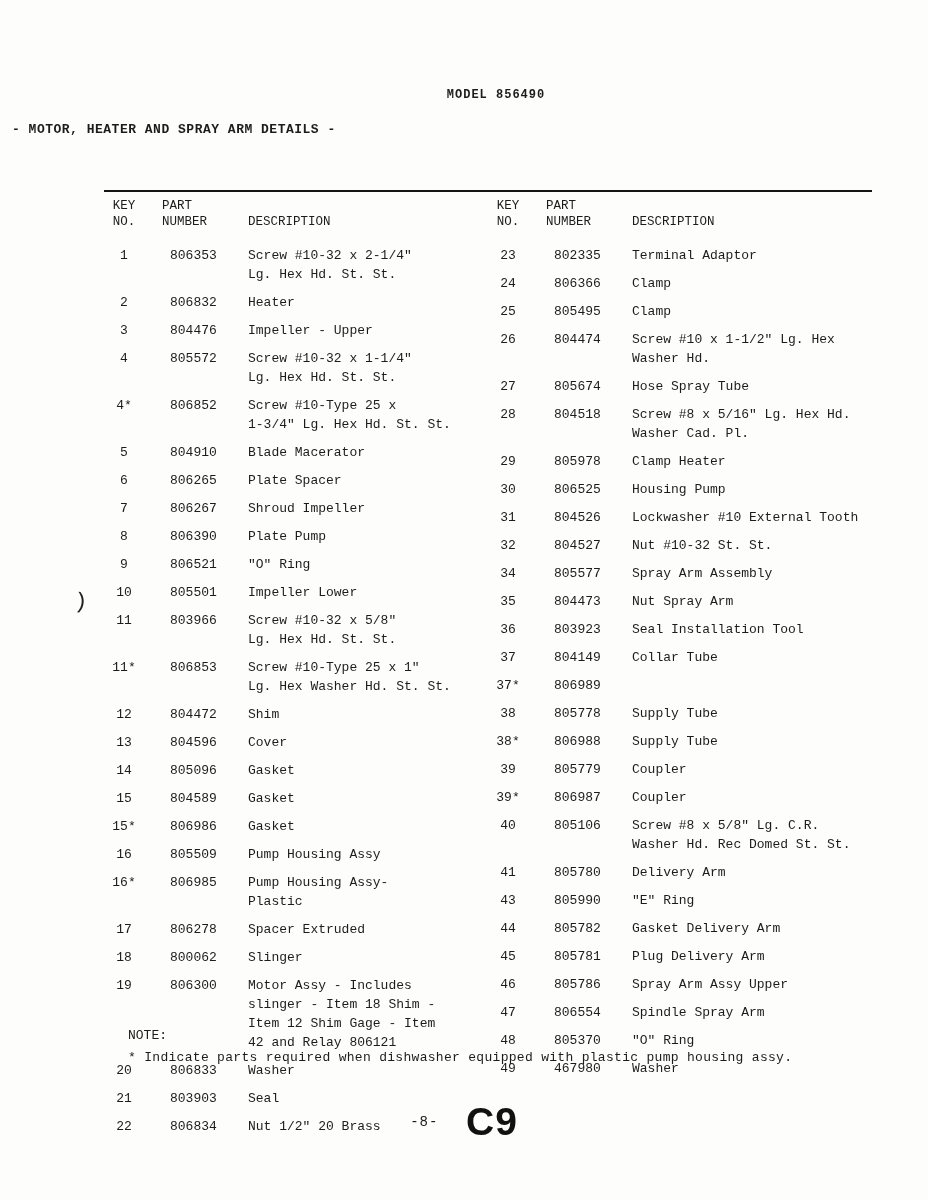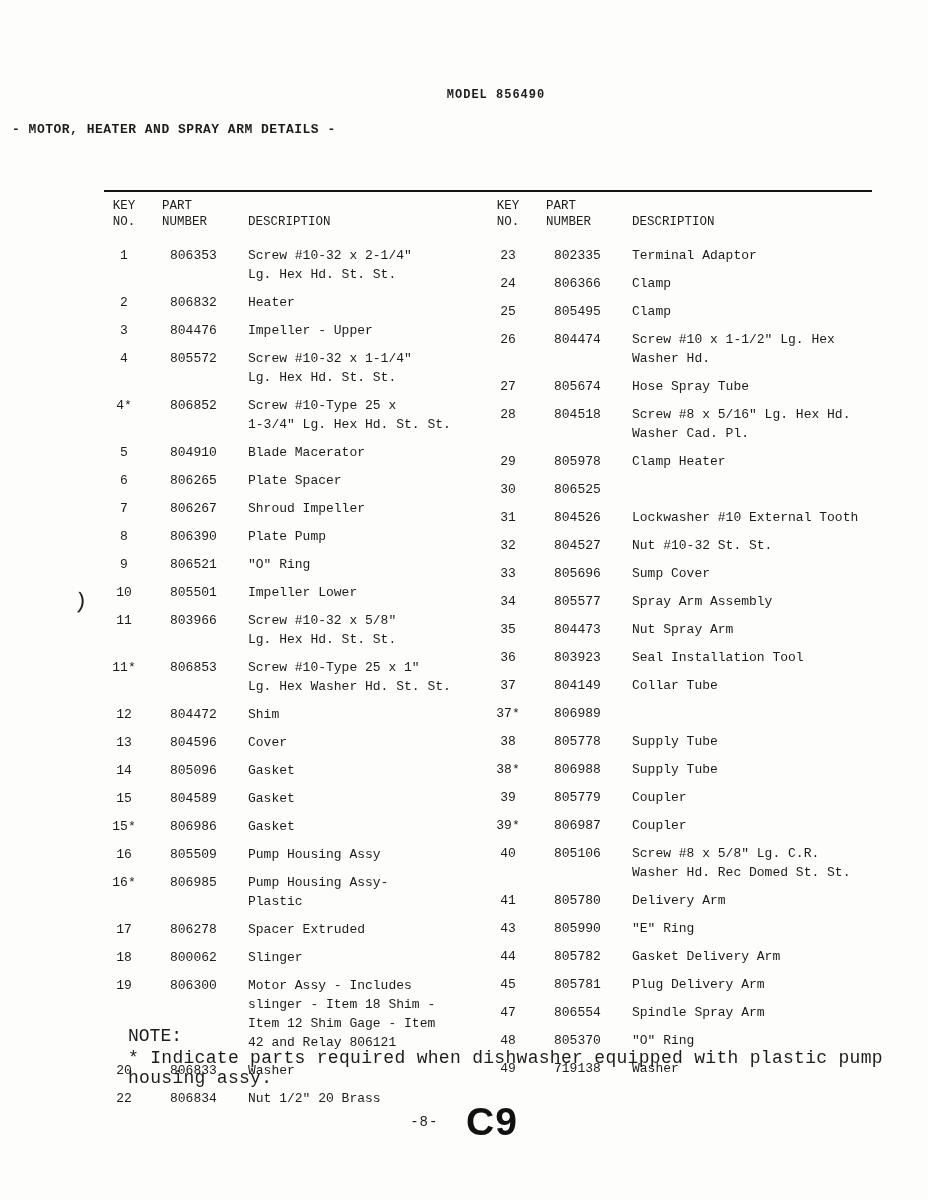--- a/index.html
+++ b/index.html
@@ -35,21 +35,21 @@
   .h-part{padding-left:18px;}
   .row{
     display:grid;grid-template-columns:40px 104px 1fr;
     margin-bottom:9px;font-size:13px;line-height:19px;
   }
   .c-key{text-align:center;}
   .c-part{padding-left:26px;}
   .c-desc{white-space:pre-line;}
   .note{
     position:absolute;left:128px;top:1026px;
-    font-size:18px;line-height:20px;
+    font-size:13px;line-height:20px;
   }
   .note .note-text{margin-top:2px;letter-spacing:.3px;}
   .footer{
     position:absolute;top:1100px;left:0;width:100%;text-align:center;
   }
   .page-number{font-size:14px;letter-spacing:1px;vertical-align:middle;}
   .stamp{
     font-family:Liberation Sans, sans-serif;
     font-size:39px;font-weight:bold;margin-left:18px;vertical-align:middle;
     letter-spacing:1px;color:#111;
@@ -199,20 +199,25 @@
 slinger - Item 18 Shim -
 Item 12 Shim Gage - Item
 42 and Relay 806121</div>
       </div>
       <div class="row">
         <div class="c-key">20</div>
         <div class="c-part">806833</div>
         <div class="c-desc">Washer</div>
       </div>
       <div class="row">
+        <div class="c-key">21</div>
+        <div class="c-part">803903</div>
+        <div class="c-desc">Seal</div>
+      </div>
+      <div class="row">
         <div class="c-key">22</div>
         <div class="c-part">806834</div>
         <div class="c-desc">Nut 1/2" 20 Brass</div>
       </div>
     </div>
 </div>
 
 <div class="col col-right">
   <div class="thead">
     <div class="h h-key">KEY
@@ -255,35 +260,31 @@
 Washer Cad. Pl.</div>
       </div>
       <div class="row">
         <div class="c-key">29</div>
         <div class="c-part">805978</div>
         <div class="c-desc">Clamp Heater</div>
       </div>
       <div class="row">
         <div class="c-key">30</div>
         <div class="c-part">806525</div>
+        <div class="c-desc">Housing Pump</div>
       </div>
       <div class="row">
         <div class="c-key">31</div>
         <div class="c-part">804526</div>
         <div class="c-desc">Lockwasher #10 External Tooth</div>
       </div>
       <div class="row">
         <div class="c-key">32</div>
         <div class="c-part">804527</div>
         <div class="c-desc">Nut #10-32 St. St.</div>
-      </div>
-      <div class="row">
-        <div class="c-key">33</div>
-        <div class="c-part">805696</div>
-        <div class="c-desc">Sump Cover</div>
       </div>
       <div class="row">
         <div class="c-key">34</div>
         <div class="c-part">805577</div>
         <div class="c-desc">Spray Arm Assembly</div>
       </div>
       <div class="row">
         <div class="c-key">35</div>
         <div class="c-part">804473</div>
         <div class="c-desc">Nut Spray Arm</div>
@@ -342,32 +343,37 @@
         <div class="c-key">44</div>
         <div class="c-part">805782</div>
         <div class="c-desc">Gasket Delivery Arm</div>
       </div>
       <div class="row">
         <div class="c-key">45</div>
         <div class="c-part">805781</div>
         <div class="c-desc">Plug Delivery Arm</div>
       </div>
       <div class="row">
+        <div class="c-key">46</div>
+        <div class="c-part">805786</div>
+        <div class="c-desc">Spray Arm Assy Upper</div>
+      </div>
+      <div class="row">
         <div class="c-key">47</div>
         <div class="c-part">806554</div>
         <div class="c-desc">Spindle Spray Arm</div>
       </div>
       <div class="row">
         <div class="c-key">48</div>
         <div class="c-part">805370</div>
         <div class="c-desc">"O" Ring</div>
       </div>
       <div class="row">
         <div class="c-key">49</div>
-        <div class="c-part">719138</div>
+        <div class="c-part">467980</div>
         <div class="c-desc">Washer</div>
       </div>
     </div>
 </div>
 
 <div class="note">
   <div class="note-label">NOTE:</div>
   <div class="note-text">* Indicate parts required when dishwasher equipped with plastic pump housing assy.</div>
 </div>
 

